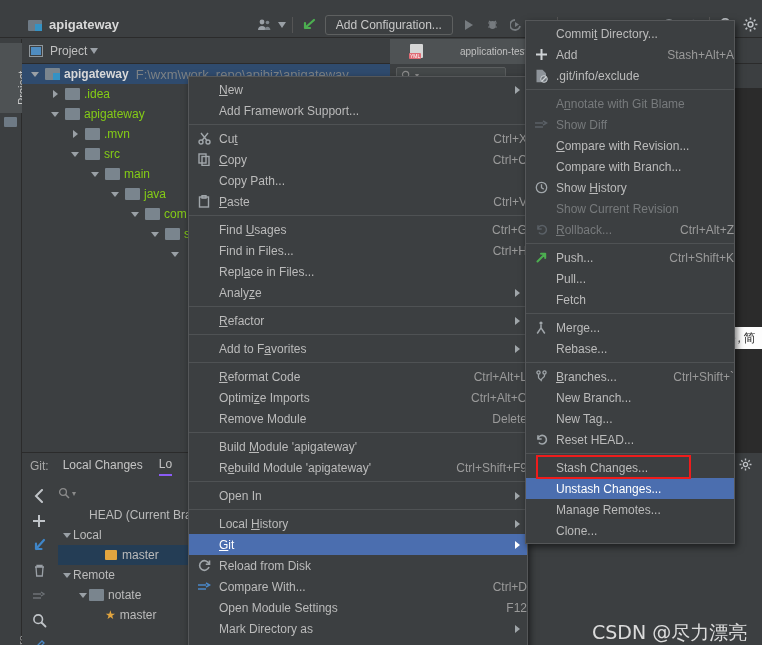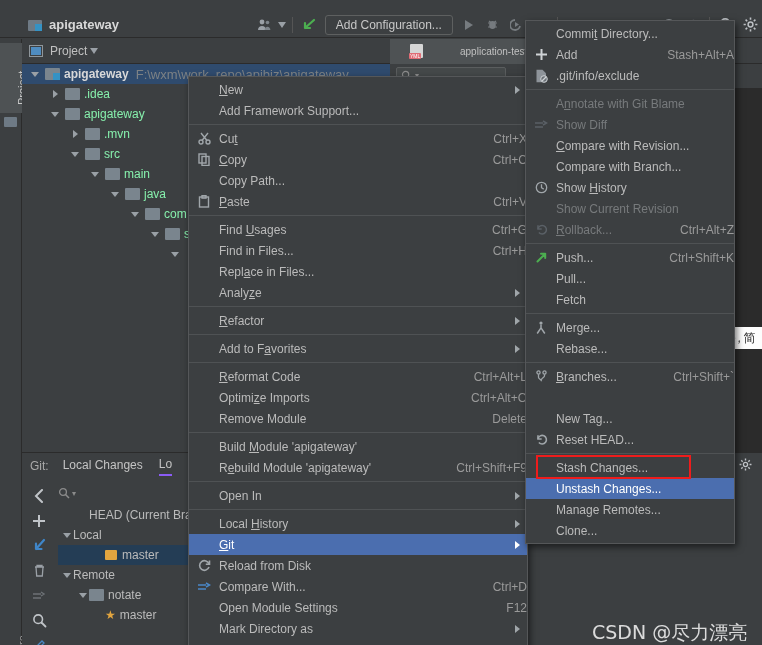--- a/index.html
+++ b/index.html
@@ -103,21 +103,21 @@
     border-top: 4px solid transparent; border-bottom: 4px solid transparent;
     border-left: 5px solid #9aa0a6;
   }
   .folder {
     width: 15px; height: 12px; background: #7a858e; border-radius: 1px;
     position: relative; flex: 0 0 15px; margin-right: 4px;
   }
   .folder.mod::after {
     content:""; position:absolute; right:0; bottom:0; width:7px; height:7px; background:#3592c4;
   }
-  .tlabel { color: #86efac; }
+  .tlabel { color: #84cc16; }
   .tlabel.bold { font-weight: bold; color: #d8d8d8; }
   .tpath { color: #7d8285; margin-left: 7px; font-size: 13px; }
 
   
   .editor-tabbar {
     position: absolute; left: 390px; top: 27px; width: 372px; height: 25px;
     background: #3c3f41; display: flex; align-items: center;
     border-bottom: 1px solid #2b2b2b;
   }
   .etab {
@@ -923,20 +923,21 @@
             <circle cx="2.5" cy="2.5" r="1.6" stroke="#a0a6aa" stroke-width="1.3" fill="none"></circle>
             <circle cx="8.5" cy="2.5" r="1.6" stroke="#a0a6aa" stroke-width="1.3" fill="none"></circle>
             <path d="M2.5 4.2v3c0 2 3 2 3 4M8.5 4.2v1.5c0 2-3 2-3 4" stroke="#a0a6aa" stroke-width="1.3" fill="none"></path>
           </svg>
         </span>
         <span class="txt"><u>B</u>ranches...</span>
         <span class="acc">Ctrl+Shift+`</span>
       </div>
       <div class="mi">
         <span class="ic"></span>
+        <span class="txt">New Branch...</span>
       </div>
       <div class="mi">
         <span class="ic"></span>
         <span class="txt">New Tag...</span>
       </div>
       <div class="mi">
         <span class="ic">
           <svg width="13" height="13" viewBox="0 0 14 14">
             <path d="M3.2 6.2 A4.6 4.6 0 1 1 4.2 10.2" stroke="#a0a6aa" stroke-width="1.7" fill="none"></path>
             <path d="M3.2 2.4v4h4" stroke="#a0a6aa" stroke-width="1.7" fill="none"></path>

